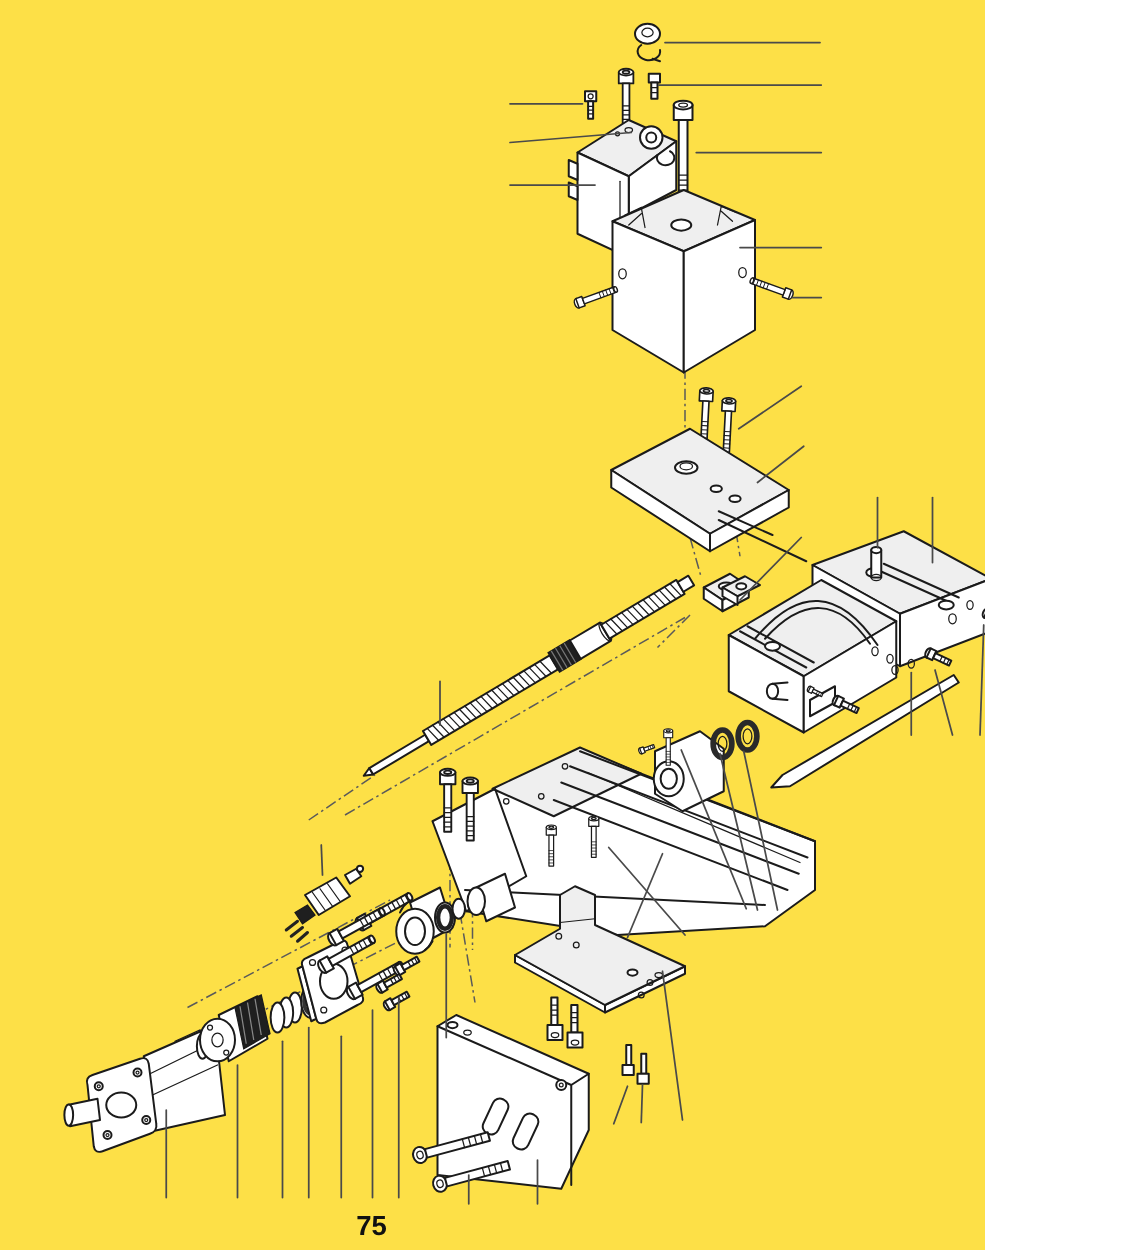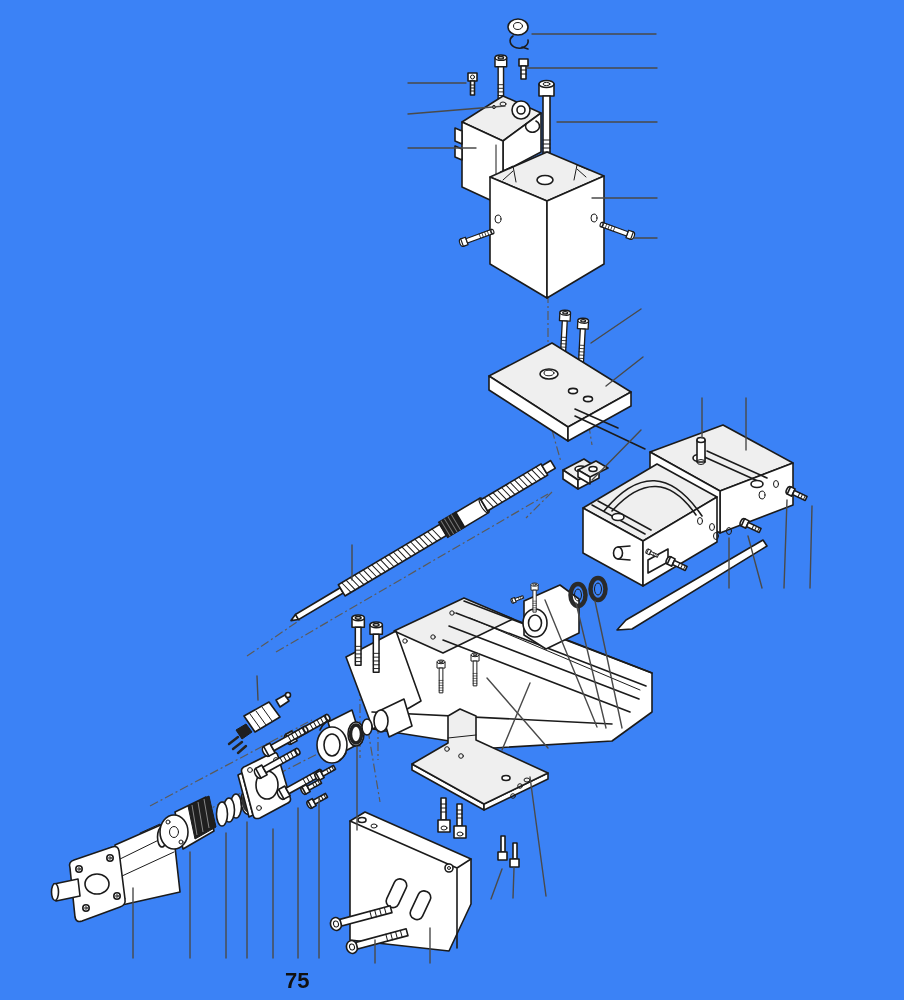--- a/index.html
+++ b/index.html
@@ -1,16 +1,16 @@
 <!DOCTYPE html>
 <html><head>
 <meta charset="utf-8">
 <style>
   html,body{margin:0;padding:0;background:#ffffff;}
-  #stage{position:relative;width:904px;height:1000px;background:#3b82f6;overflow:hidden;
+  #stage{position:relative;width:788px;height:1000px;background:#fde047;overflow:hidden;
          font-family:"Liberation Sans", sans-serif;}
   svg{display:block}
   .s{fill:none;stroke:#1b1b1b;stroke-width:1.6;stroke-linecap:round;stroke-linejoin:round}
   .t{fill:none;stroke:#1b1b1b;stroke-width:1;stroke-linecap:round}
   .w{fill:#ffffff;stroke:#1b1b1b;stroke-width:1.6;stroke-linejoin:round}
   .g{fill:#efefef;stroke:#1b1b1b;stroke-width:1.6;stroke-linejoin:round}
   .d{fill:#1f1f1f;stroke:#1b1b1b;stroke-width:1}
   .rg{fill:none;stroke:#2a2a2a;stroke-width:4.5}
   .ldr{fill:none;stroke:#4a4a4a;stroke-width:1.4;stroke-linecap:round}
   .dd{fill:none;stroke:#5a5a5a;stroke-width:1.2;stroke-dasharray:9 3 2 3}

